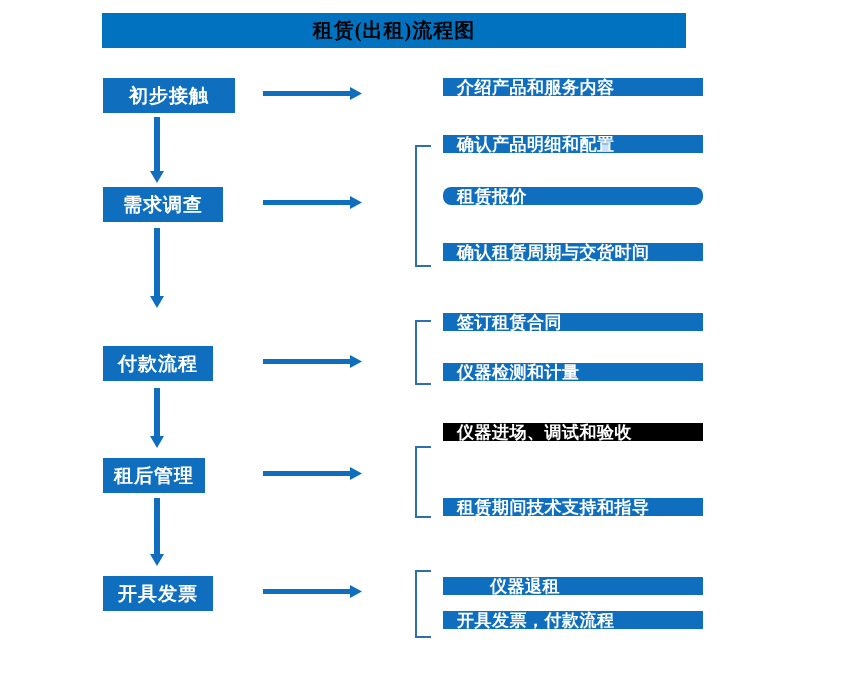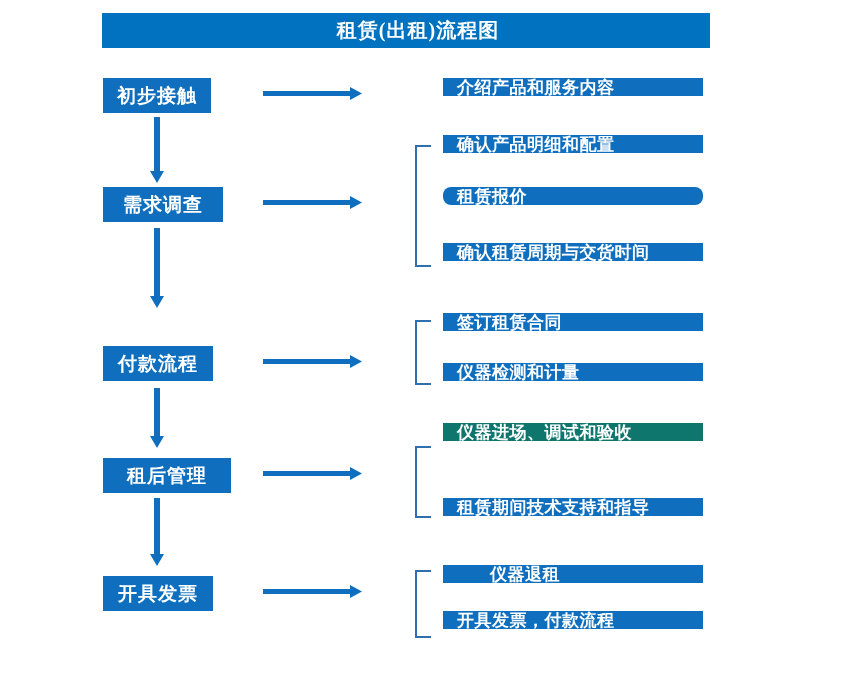--- a/index.html
+++ b/index.html
@@ -17,28 +17,27 @@
     background: #ffffff;
     overflow: hidden;
   }
   .title-bar {
     position: absolute;
     left: 102px;
     top: 13px;
     width: 584px;
     height: 35px;
     background: #0072c0;
-    color: #ffffff;
+    color: #000000;
     font-size: 20px;
     font-weight: bold;
     display: flex;
     align-items: center;
     justify-content: center;
     letter-spacing: 1px;
-    padding-left: 24px;
   }
   .stage-box {
     position: absolute;
     background: #0f6fbe;
     color: #ffffff;
     font-size: 19px;
     font-weight: bold;
     display: flex;
     align-items: center;
     justify-content: center;
@@ -81,21 +80,21 @@
   svg { display: block; overflow: visible; }
 </style>
 </head>
 <body>
 
 <div id="canvas">
 
   <div class="title-bar">租赁(出租)流程图</div>
 
   <div id="stages-layer">
-      <div class="stage-box" style="left: 103px; top: 78px; width: 108px; height: 35px; background: rgb(15, 111, 190);">
+      <div class="stage-box" style="left: 103px; top: 78px; width: 132px; height: 35px; background: rgb(15, 111, 190);">
         <span>初步接触</span>
       </div>
       <div class="h-arrow" style="left: 263px; top: 85.5px;">
         <svg width="99" height="15" viewBox="0 0 99 15">
           <path d="M0 5 H87 V1 L99 7.5 L87 14 V10 H0 Z" fill="#0f6fbe"></path>
         </svg>
       </div>
       <div class="v-arrow" style="left: 150px; top: 117px;">
         <svg width="14" height="66" viewBox="0 0 14 66">
           <path d="M4 0 H10 V54 H14 L7 66 L0 54 H4 Z" fill="#0f6fbe"></path>
@@ -140,50 +139,50 @@
           <path d="M4 0 H10 V48 H14 L7 60 L0 48 H4 Z" fill="#0f6fbe"></path>
         </svg>
       </div>
       <div class="bracket" style="top: 320px; height: 65px; border-color: rgb(47, 111, 174) transparent rgb(47, 111, 174) rgb(47, 111, 174);"></div>
       <div class="detail-box" style="top: 313px; background: rgb(15, 111, 190);">
         <span>签订租赁合同</span>
       </div>
       <div class="detail-box" style="top: 363px; background: rgb(15, 111, 190);">
         <span>仪器检测和计量</span>
       </div>
-      <div class="stage-box" style="left: 103px; top: 458px; width: 128px; height: 35px; background: rgb(15, 111, 190);">
+      <div class="stage-box" style="left: 103px; top: 458px; width: 102px; height: 35px; background: rgb(15, 111, 190);">
         <span>租后管理</span>
       </div>
       <div class="h-arrow" style="left: 263px; top: 465.5px;">
         <svg width="99" height="15" viewBox="0 0 99 15">
           <path d="M0 5 H87 V1 L99 7.5 L87 14 V10 H0 Z" fill="#0f6fbe"></path>
         </svg>
       </div>
       <div class="v-arrow" style="left: 150px; top: 498px;">
         <svg width="14" height="68" viewBox="0 0 14 68">
           <path d="M4 0 H10 V56 H14 L7 68 L0 56 H4 Z" fill="#0f6fbe"></path>
         </svg>
       </div>
       <div class="bracket" style="top: 446px; height: 72px; border-color: rgb(47, 111, 174) transparent rgb(47, 111, 174) rgb(47, 111, 174);"></div>
-      <div class="detail-box" style="top: 423px; background: #0f766e;">
+      <div class="detail-box" style="top: 423px; background: #000000;">
         <span>仪器进场、调试和验收</span>
       </div>
       <div class="detail-box" style="top: 490px; background: rgb(15, 111, 190); margin-top: 8px;">
         <span>租赁期间技术支持和指导</span>
       </div>
       <div class="stage-box" style="left: 103px; top: 576px; width: 110px; height: 35px; background: rgb(15, 111, 190);">
         <span>开具发票</span>
       </div>
       <div class="h-arrow" style="left: 263px; top: 583.5px;">
         <svg width="99" height="15" viewBox="0 0 99 15">
           <path d="M0 5 H87 V1 L99 7.5 L87 14 V10 H0 Z" fill="#0f6fbe"></path>
         </svg>
       </div>
       <div class="bracket" style="top: 570px; height: 68px; border-color: rgb(47, 111, 174) transparent rgb(47, 111, 174) rgb(47, 111, 174);"></div>
-      <div class="detail-box" style="top: 565px; background: rgb(15, 111, 190); padding-left: 47px;">
+      <div class="detail-box" style="top: 577px; background: rgb(15, 111, 190); padding-left: 47px;">
         <span>仪器退租</span>
       </div>
       <div class="detail-box" style="top: 611px; background: rgb(15, 111, 190);">
         <span>开具发票，付款流程</span>
       </div>
     </div>
 
 </div>
 
 </body></html>

